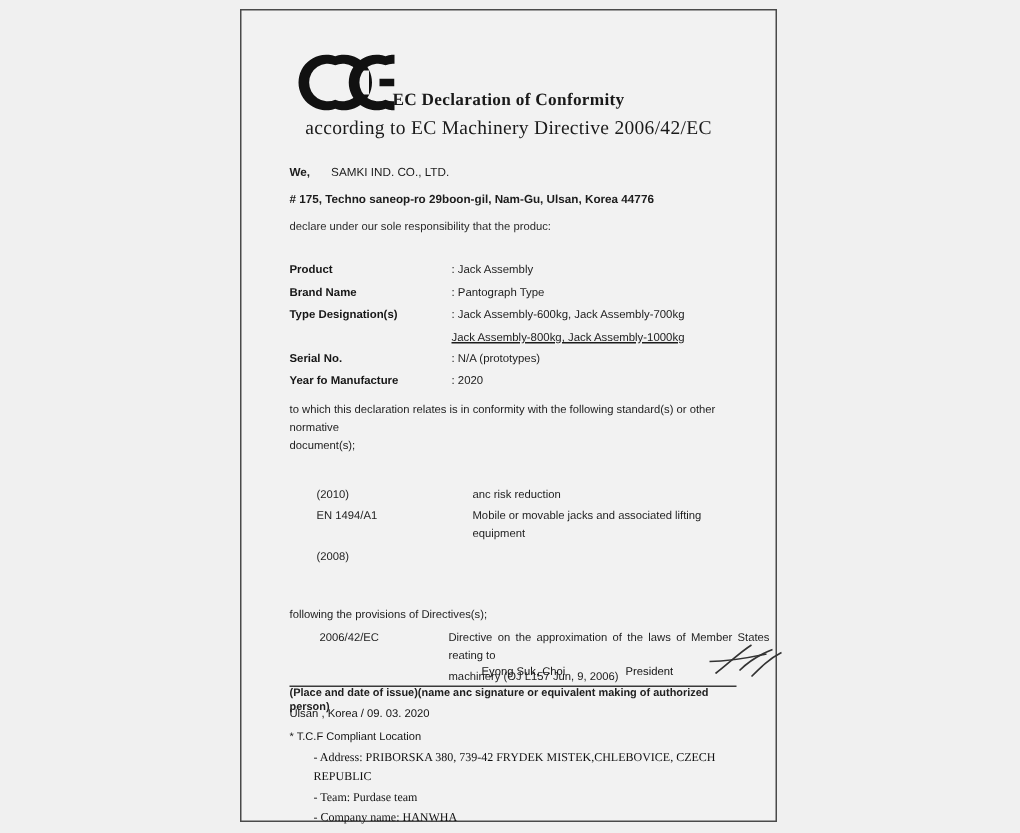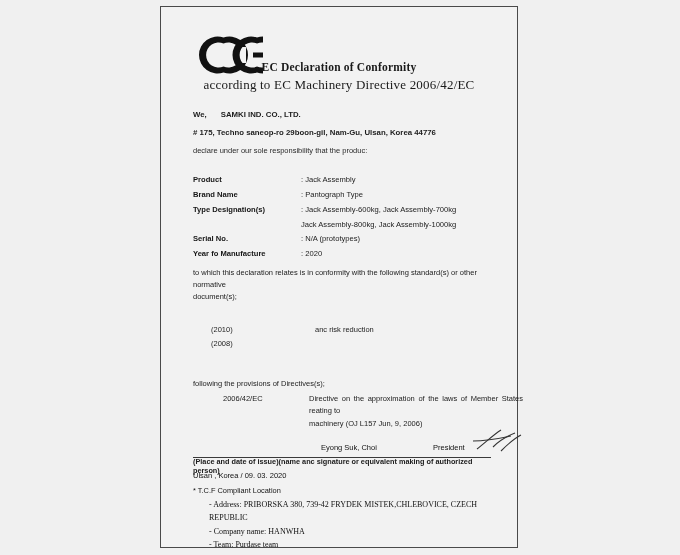--- a/index.html
+++ b/index.html
@@ -80,57 +80,57 @@
     font-size: 7.6px;
     line-height: 1.55;
     color: #1c1c1c;
   }
   .line { white-space: nowrap; }
   .gap-s { height: 6px; }
   .gap-m { height: 10px; }
   .gap-l { height: 16px; }
 
   .we-line { font-weight: bold; font-size: 7.8px; }
-  .we-line .cname { font-weight: bold; padding-left: 14px; }
+  .we-line .cname { font-weight: normal; padding-left: 14px; }
   .addr { font-weight: bold; font-size: 7.8px; }
   .declare { font-size: 7.5px; color: #2a2a2a; }
 
   table.fields {
     border-collapse: collapse;
     font-size: 7.6px;
   }
   table.fields td {
     padding: 1.5px 0;
     vertical-align: top;
     white-space: nowrap;
   }
   td.flabel { font-weight: bold; width: 108px; color: #161616; }
   td.fval { color: #1c1c1c; }
-  td.fcont { color: #1c1c1c; }
+  td.fcont { color: #1c1c1c; text-decoration: underline; }
 
   .norm-intro { font-size: 7.5px; color: #222; }
 
   table.standards {
     border-collapse: collapse;
     font-size: 7.5px;
     margin-left: 18px;
     margin-top: 4px;
   }
   table.standards td {
     padding: 1.5px 0;
     vertical-align: top;
   }
   td.scode { width: 104px; color: #1d1d1d; }
   td.sdesc { color: #1d1d1d; }
 
   .prov-line { font-size: 7.5px; color: #1d1d1d; }
   table.directives {
     border-collapse: collapse;
     font-size: 7.5px;
-    margin-left: 30px;
+    margin-left: 20px;
     margin-top: 3px;
     width: 300px;
   }
   table.directives td { vertical-align: top; padding: 1px 0; }
   td.dcode { width: 86px; }
   td.ddesc { text-align: justify; }
 
   
   .sig-area {
     position: absolute;
@@ -138,21 +138,21 @@
     right: 16px;
     top: 424px;
   }
   .sig-row {
     position: relative;
     height: 16px;
     font-size: 7.5px;
   }
   .sig-place { position: absolute; left: 0; top: 2px; margin-top: 28px; }
   .sig-name  { position: absolute; left: 128px; top: 2px; }
-  .sig-title { position: absolute; left: 240px; top: 2px; }
+  .sig-title { position: absolute; left: 224px; top: 2px; }
   .sig-mark  { position: absolute; left: 278px; top: -14px; width: 54px; height: 26px; }
   .sig-underline {
     position: absolute;
     left: 0; right: 0;
     top: 16px;
     border-bottom: 1px solid #3a3a3a;
   }
   .sig-caption {
     margin-top: 0;
     font-size: 7.3px;
@@ -240,20 +240,24 @@
         <div class="norm-intro">to which this declaration relates is in conformity with the following standard(s) or other normative</div>
         <div class="norm-intro">document(s);</div>
 
         <div class="gap-l"></div>
 
         <table class="standards">
           <tbody>
           <tr>
             <td class="scode">(2010)</td>
             <td class="sdesc">anc risk reduction</td>
+          </tr>
+          <tr>
+            <td class="scode">EN 1494/A1</td>
+            <td class="sdesc">Mobile or movable jacks and associated lifting equipment</td>
           </tr>
           <tr>
             <td class="scode">(2008)</td>
             <td class="sdesc"></td>
           </tr>
         </tbody>
           </table>
 
         <div class="gap-l"></div>
         <div class="gap-m"></div>
@@ -288,19 +292,19 @@
             </svg>
           </span>
           <span class="sig-underline"></span>
         </div>
         <div class="sig-caption">(Place and date of issue)(name anc signature or equivalent making of  authorized person)</div>
       </div>
 
       <div class="tcf">
         <div class="tcf-title">* T.C.F Compliant Location</div>
         <div class="tcf-item">- Address: PRIBORSKA 380, 739-42 FRYDEK MISTEK,CHLEBOVICE, CZECH REPUBLIC</div>
+        <div class="tcf-item">- Team: Purdase team</div>
         <div class="tcf-item">- Company name: HANWHA</div>
-        <div class="tcf-item">- Team: Purdase team</div>
       </div>
 
     </div>
   </div>
 </div>
 
 </body></html>

